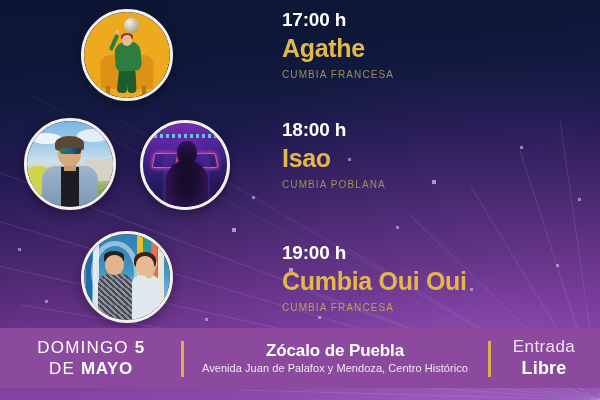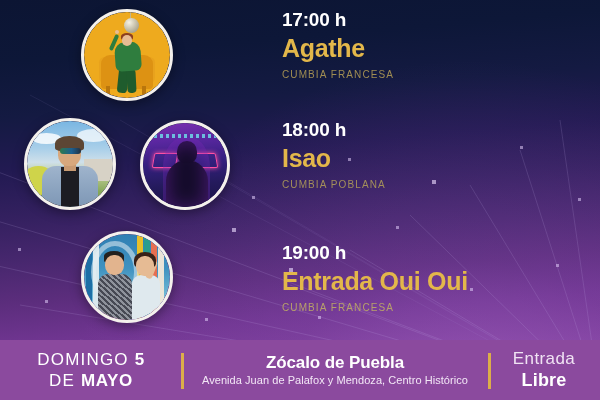--- a/index.html
+++ b/index.html
@@ -172,21 +172,21 @@
     letter-spacing:1.1px;
     line-height:20px;
     margin-top:2px;
   }
   .slot-3 .genre { color:#b7a06a; }
   .slot-2 .genre { color:#a38f5a; }
 
   
   .footer {
     position:absolute;
-    left:0; bottom:0;
+    left:0; bottom:12px;
     width:600px; height:60px;
     background:#8b4a9e;
     display:flex;
     align-items:center;
   }
   .footer .seg { position:relative; height:100%; display:flex; flex-direction:column; justify-content:center; }
   .seg-date   { width:182px; align-items:center; }
   .seg-venue  { width:306px; align-items:center; }
   .seg-price  { width:112px; align-items:center; }
 
@@ -365,21 +365,21 @@
       <div class="time">18:00 h</div>
       <div class="artist">
         <span class="sub-line">Isao</span>
       </div>
       <div class="genre">CUMBIA POBLANA</div>
     </div>
 
     <div class="slot slot-3">
       <div class="time">19:00 h</div>
       <div class="artist">
-        <span>Entrada Oui Oui</span>
+        <span>Cumbia Oui Oui</span>
       </div>
       <div class="genre">CUMBIA FRANCESA</div>
     </div>
 
   </div>
 
   <div class="footer">
 
     <div class="seg seg-date">
       <div class="date-l1"><span>DOMINGO </span><span class="b">5</span></div>

